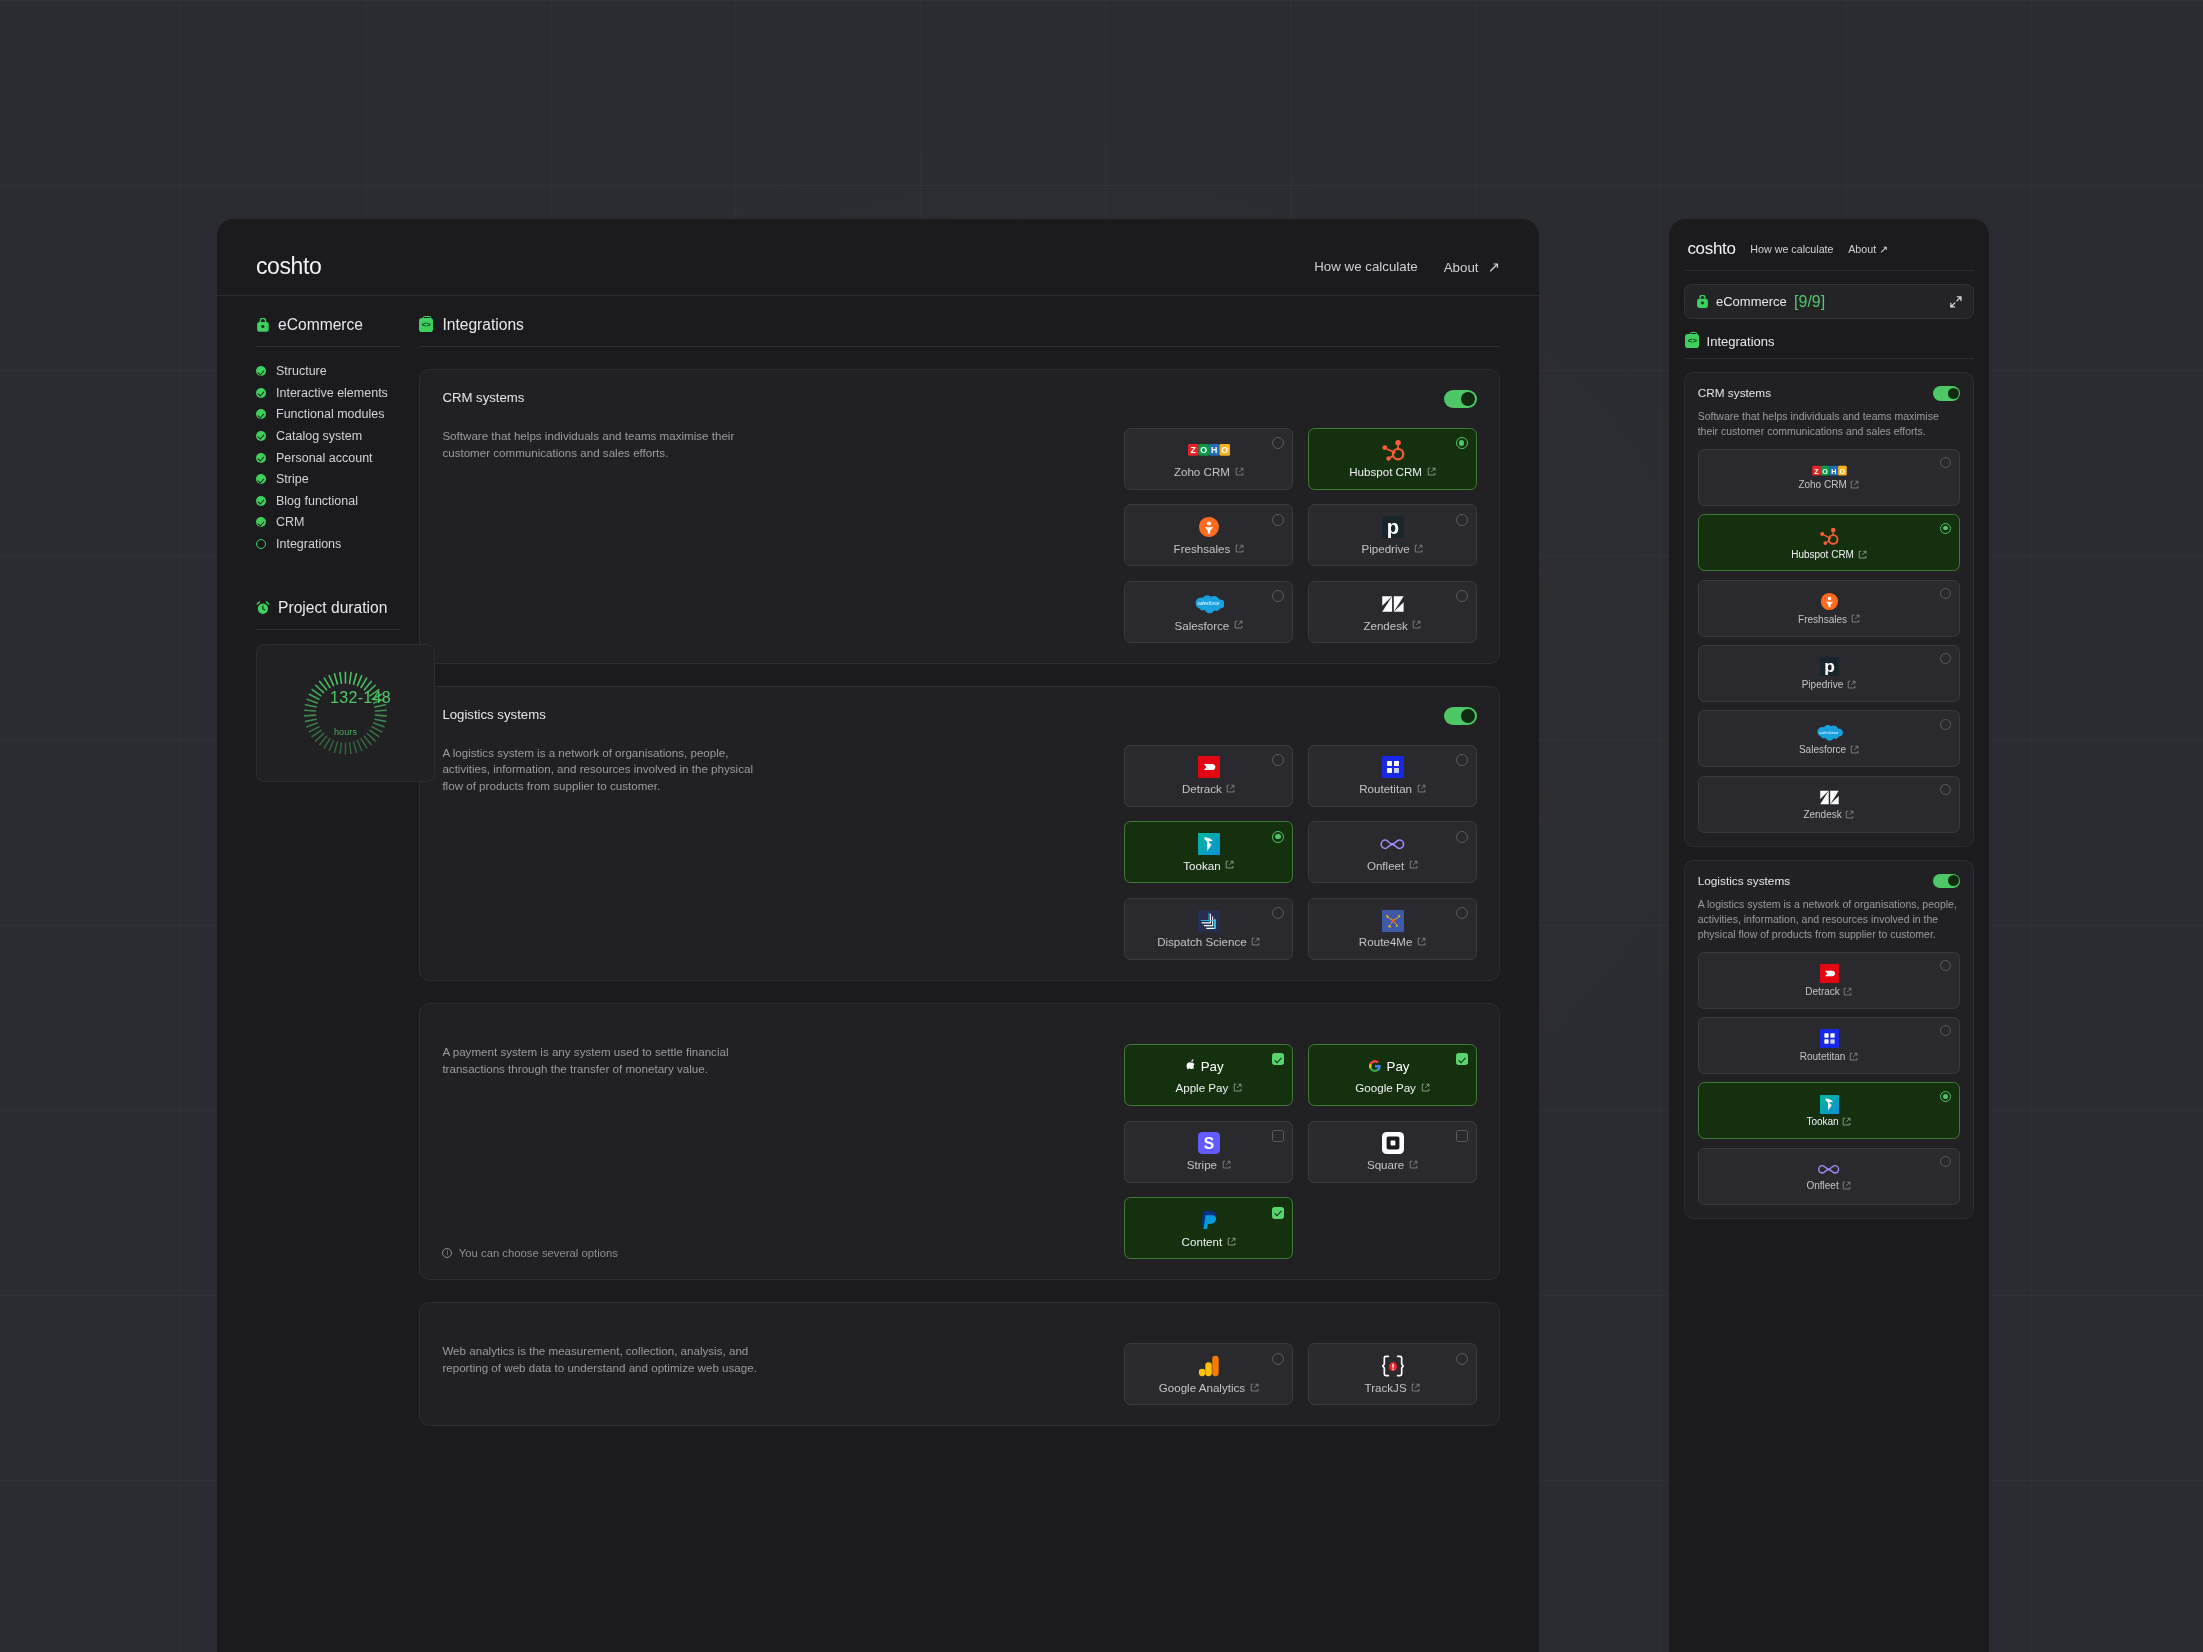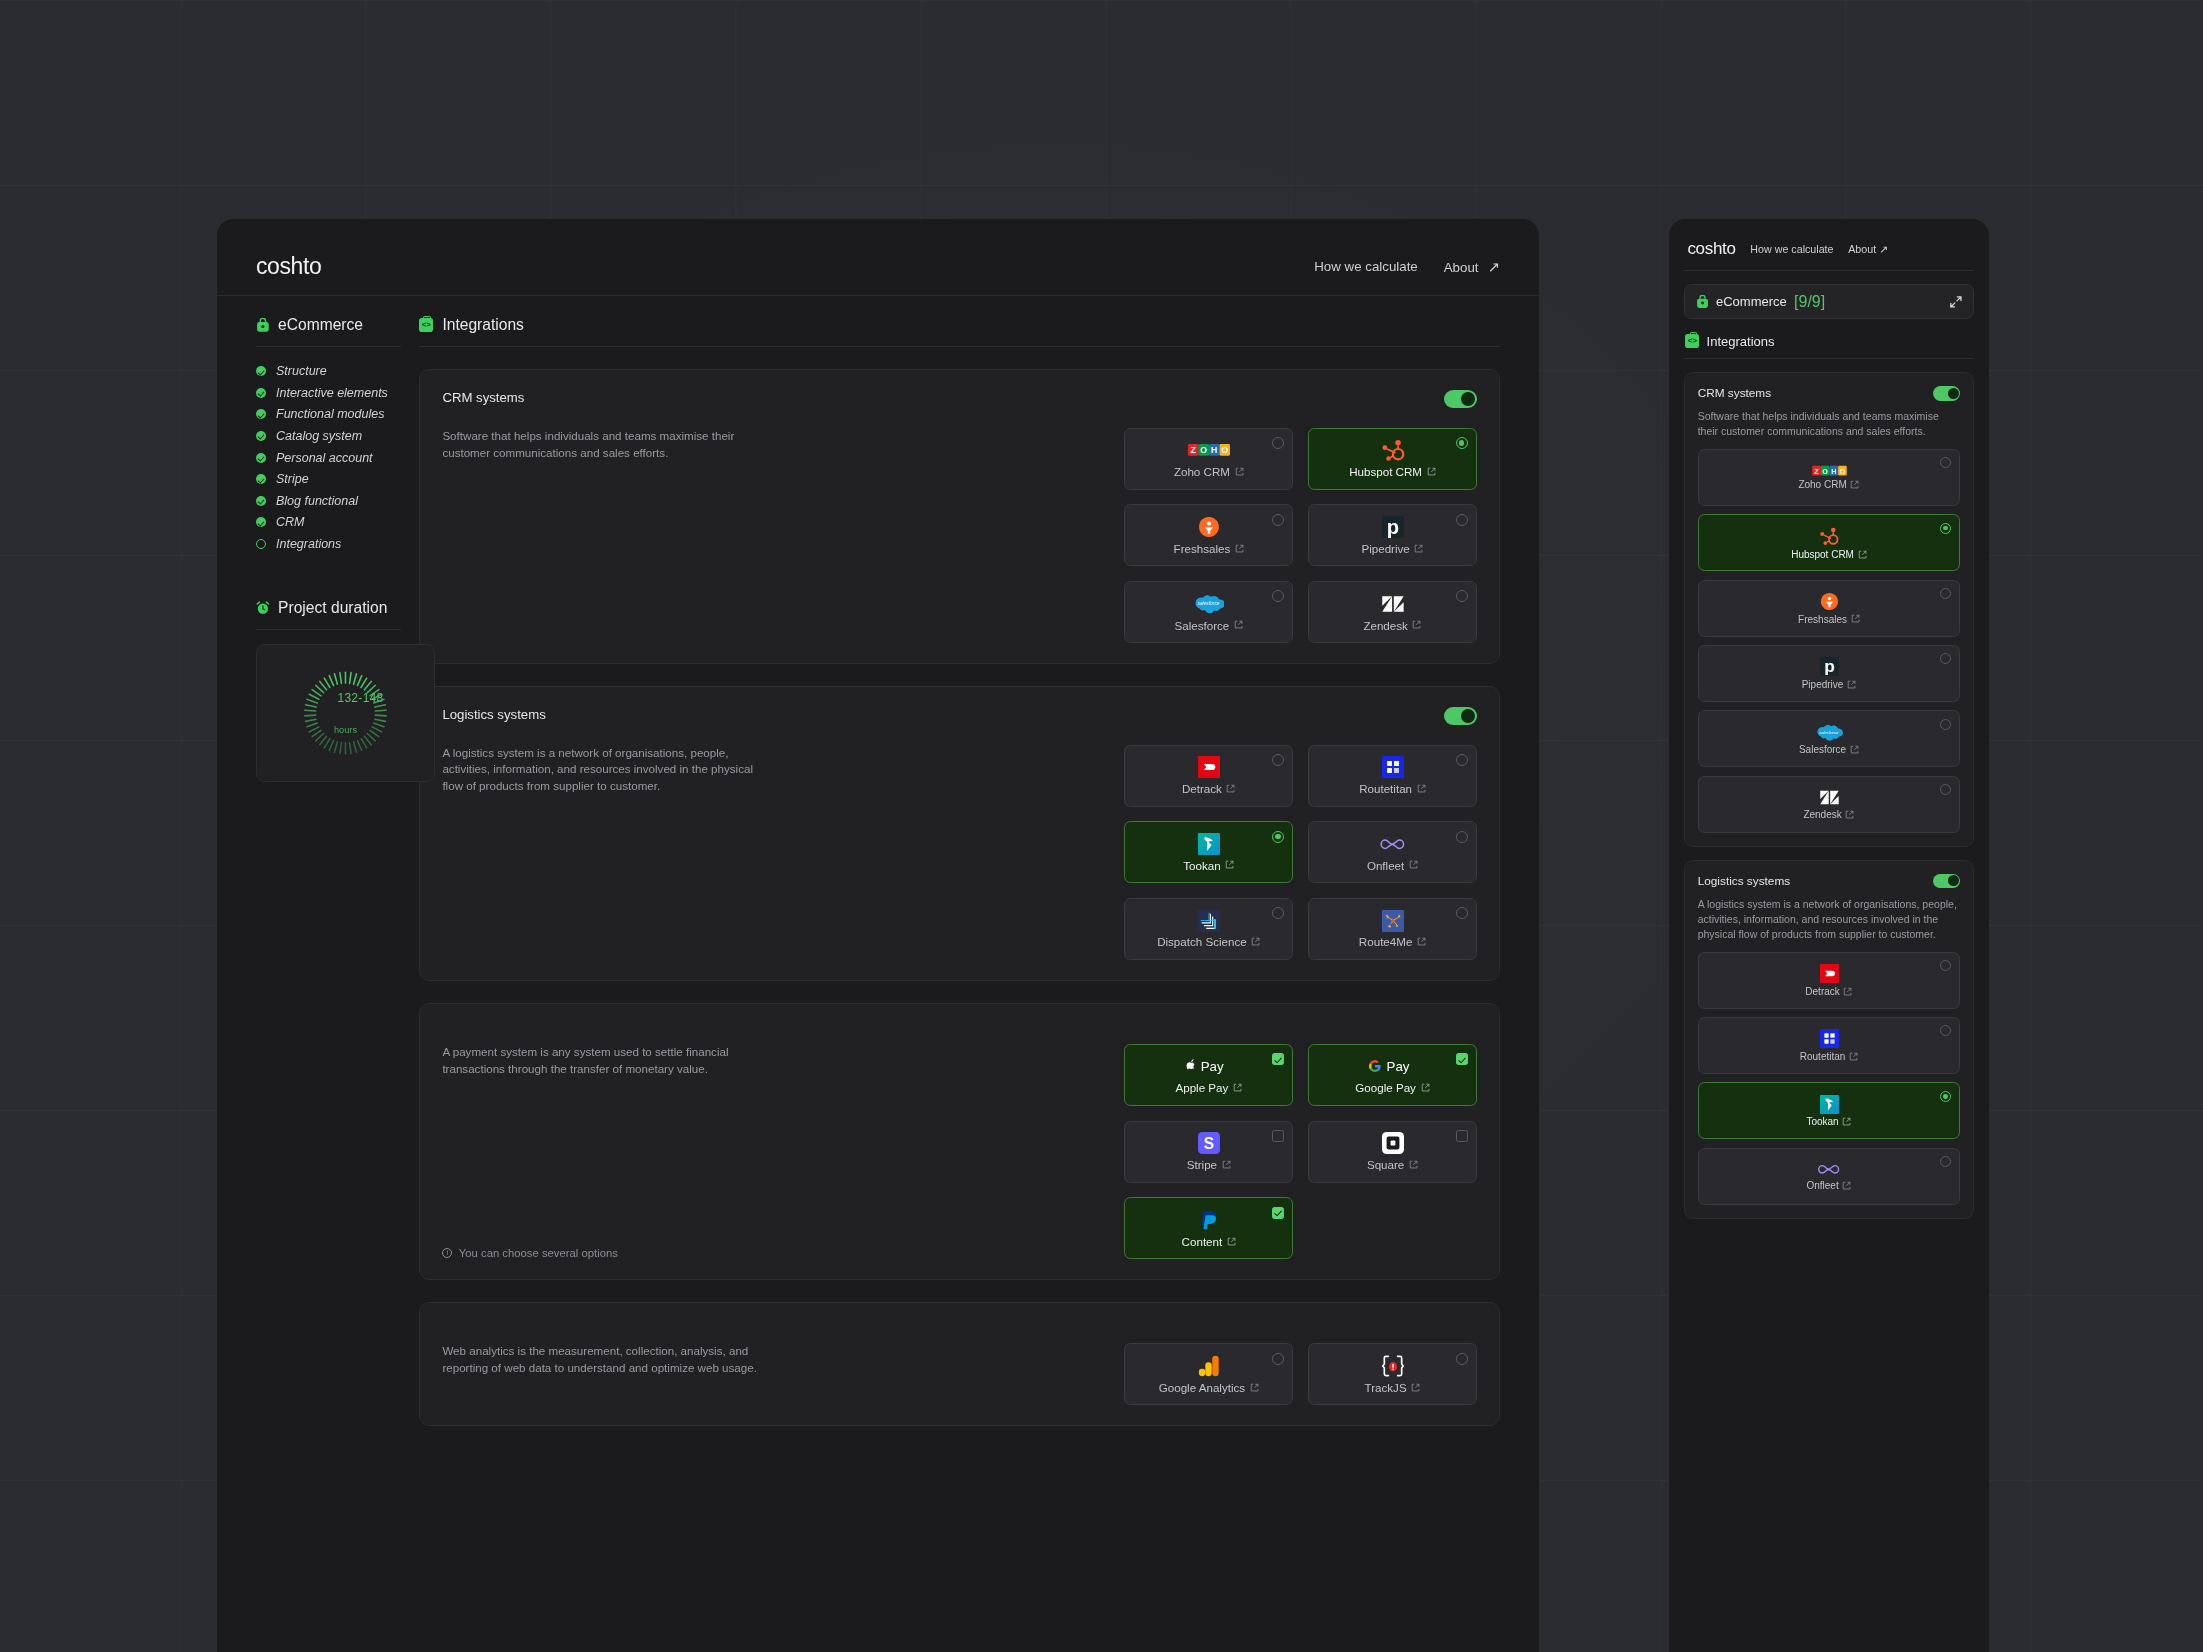--- a/index.html
+++ b/index.html
@@ -51,21 +51,21 @@
 
   .mp-body { display: flex; padding: 20px 0 0 0; }
 
   
   .sidebar { width: 184px; padding-left: 39px; flex: none; }
   .side-sec-title {
     display: flex; align-items: center; gap: 8.3px;
     font-size: 15.6px; color: #e8e9eb; padding-bottom: 12px;
     border-bottom: 0.9px solid #2e2e31;
   }
-  .side-list { padding-top: 13px; font-style: italic; }
+  .side-list { padding-top: 13px; }
   .side-item {
     display: flex; align-items: center; gap: 10px;
     height: 21.6px; font-size: 12.5px; color: #d2d3d7;
     margin-bottom: 0px;
   }
   .dot-check {
     width: 10px; height: 10px; border-radius: 50%;
     background: #3fcf5f; flex: none; position: relative;
   }
   .dot-check::after {
@@ -81,21 +81,21 @@
   .duration-block { margin-top: 44px; }
   .gauge-card {
     margin-top: 14.7px;
     width: 179px; height: 138px;
     background: #212124; border: 0.9px solid #2d2d31; border-radius: 8.3px;
     display:flex; align-items:center; justify-content:center;
     position: relative;
   }
   .gauge-ticks { position: absolute; inset: 0; }
   .gauge-text { position: relative; text-align: center; }
-  .gauge-val { color: #4ec766; font-size: 12px; letter-spacing: 0.3px; margin-left: 30px; }
+  .gauge-val { color: #4ec766; font-size: 16px; letter-spacing: 0.3px; margin-left: 30px; }
   .gauge-unit { color: #46a85a; font-size: 9.2px; margin-top: 20px; }
 
   
   .content { flex: 1; padding: 0 39px 0 18.4px; }
   .content-title {
     display: flex; align-items: center; gap: 9.2px;
     font-size: 15.6px; color: #e8e9eb; padding-bottom: 12px;
     border-bottom: 0.9px solid #2e2e31;
   }
   .ico-sq {

